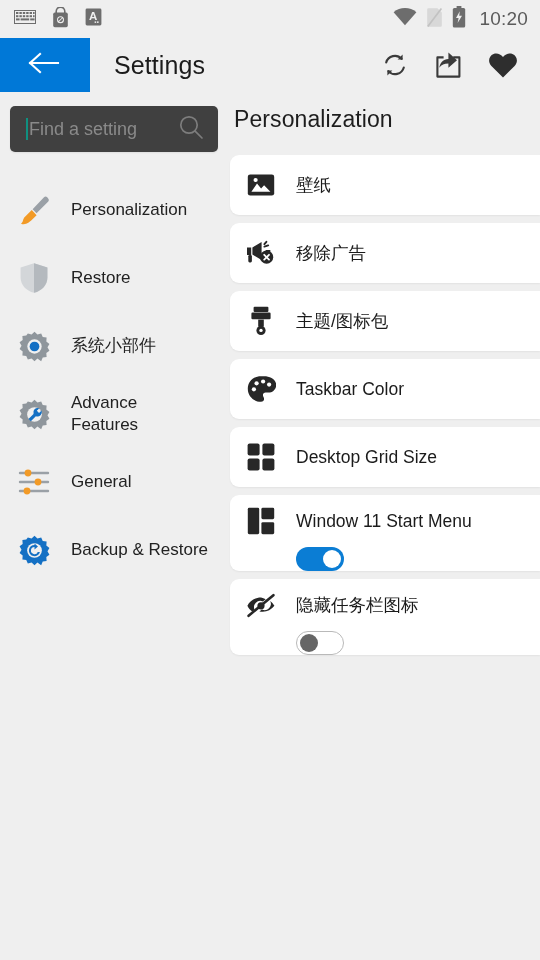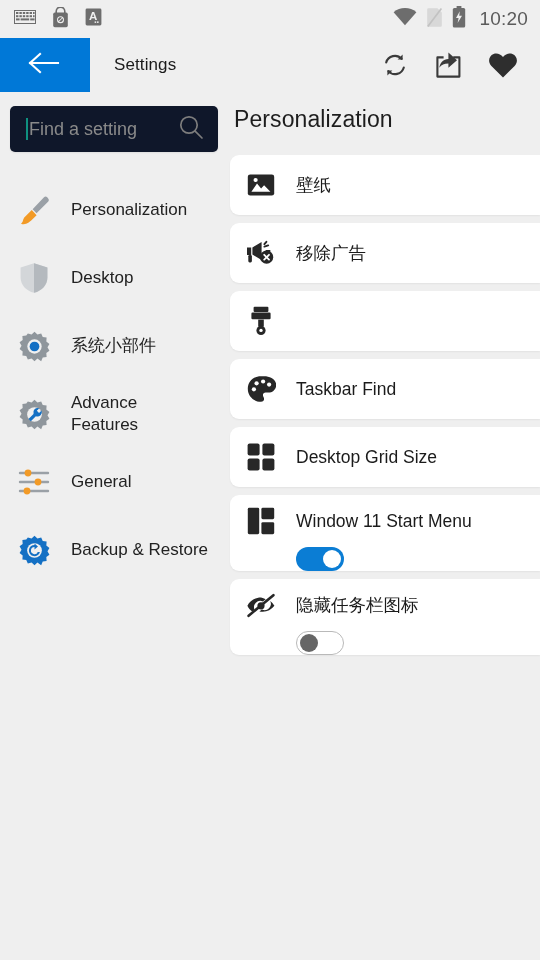--- a/index.html
+++ b/index.html
@@ -56,21 +56,21 @@
   }
   .backbtn {
     width: 90px;
     background: #0078d7;
     display: flex;
     align-items: center;
     justify-content: center;
     cursor: pointer;
   }
   .appbar-title {
-    font-size: 17px;
+    font-size: 25px;
     color: #1b1b1b;
     display: flex;
     align-items: center;
     padding-left: 24px;
     letter-spacing: .1px;
   }
   .appbar-actions {
     margin-left: auto;
     display: flex;
     align-items: center;
@@ -87,21 +87,21 @@
   }
   .sidebar {
     width: 230px;
     flex: 0 0 230px;
     padding-top: 14px;
     box-sizing: border-box;
   }
   .searchbox {
     margin: 0 12px 0 10px;
     height: 46px;
-    background: #0f172a;
+    background: #404040;
     border-radius: 5px;
     display: flex;
     align-items: center;
     padding: 0 14px 0 16px;
     box-sizing: border-box;
     box-shadow: 0 1px 2px rgba(0,0,0,.07);
     cursor: text;
   }
   .caret {
     width: 2px;
@@ -330,21 +330,21 @@
         <span class="nav-label">Personalization</span>
       </div>
 
       <div class="nav-item">
         <span class="nav-ico">
           <svg width="30" height="32" viewBox="0 0 30 32">
             <path d="M15 1.2 1.6 5.6v10.1c0 7.1 5.4 13 13.4 15.1 8-2.1 13.4-8 13.4-15.1V5.6z" fill="#d3d6d9"></path>
             <path d="M15 1.2v29.6c8-2.1 13.4-8 13.4-15.1V5.6z" fill="#b4b9be"></path>
           </svg>
         </span>
-        <span class="nav-label">Desktop</span>
+        <span class="nav-label">Restore</span>
       </div>
 
       <div class="nav-item">
         <span class="nav-ico">
           <svg width="31" height="31" viewBox="0 0 32 32">
             <path d="M16 0.8 19 3.6l3.9-1.1 1.6 3.7 4 .6-.3 4 3.2 2.5-2 3.5 2 3.5-3.2 2.5.3 4-4 .6-1.6 3.7L19 28.4 16 31.2 13 28.4l-3.9 1.1-1.6-3.7-4-.6.3-4L.6 18.7l2-3.5-2-3.5 3.2-2.5-.3-4 4-.6L9.1 2.5 13 3.6z" fill="#8f969c"></path>
             <circle cx="16" cy="16" r="7.4" fill="#f0f0f0"></circle>
             <circle cx="16" cy="16" r="5" fill="#1470c4"></circle>
           </svg>
         </span>
@@ -436,37 +436,38 @@
       <div class="card-row">
         <span class="card-ico">
           <svg width="22" height="30" viewBox="0 0 22 30">
             <rect x="3.6" y="0.8" width="14.8" height="5.2" rx="1" fill="#272727"></rect>
             <rect x="1.4" y="6.6" width="19.2" height="6.6" rx="1.2" fill="#272727"></rect>
             <rect x="8.2" y="13.6" width="5.6" height="7" fill="#272727"></rect>
             <circle cx="11" cy="24.4" r="4.6" fill="#272727"></circle>
             <circle cx="11" cy="24.4" r="1.7" fill="#ffffff"></circle>
           </svg>
         </span>
+        <span class="card-label">主题/图标包</span>
       </div>
     </div>
 
     <div class="card">
       <div class="card-row">
         <span class="card-ico">
           <svg width="29" height="28" viewBox="0 0 29 28">
             <path d="M14 1.2C6.5 1.2.8 6.7.8 13.8c0 7.2 5.7 13 13.2 13 1.9 0 3.1-1.2 3.1-2.8 0-1.5-1.2-2.4-1.2-3.9 0-1.4 1.2-2.6 2.7-2.6h2.9c4.3 0 7.7-3.4 7.7-7.6 0-5.5-6.3-8.7-12.1-8.7z" fill="#272727"></path>
             <g fill="#ffffff">
               <circle cx="6.9" cy="14.3" r="2.1"></circle>
               <circle cx="9.6" cy="8.3" r="2.1"></circle>
               <circle cx="16.1" cy="6.5" r="2.1"></circle>
               <circle cx="22.1" cy="9.6" r="2.1"></circle>
             </g>
           </svg>
         </span>
-        <span class="card-label">Taskbar Find</span>
+        <span class="card-label">Taskbar Color</span>
       </div>
     </div>
 
     <div class="card">
       <div class="card-row">
         <span class="card-ico">
           <svg width="28" height="28" viewBox="0 0 28 28">
             <rect x="0.6" y="0.6" width="12" height="12" rx="2" fill="#272727"></rect>
             <rect x="15.4" y="0.6" width="12" height="12" rx="2" fill="#272727"></rect>
             <rect x="0.6" y="15.4" width="12" height="12" rx="2" fill="#272727"></rect>

